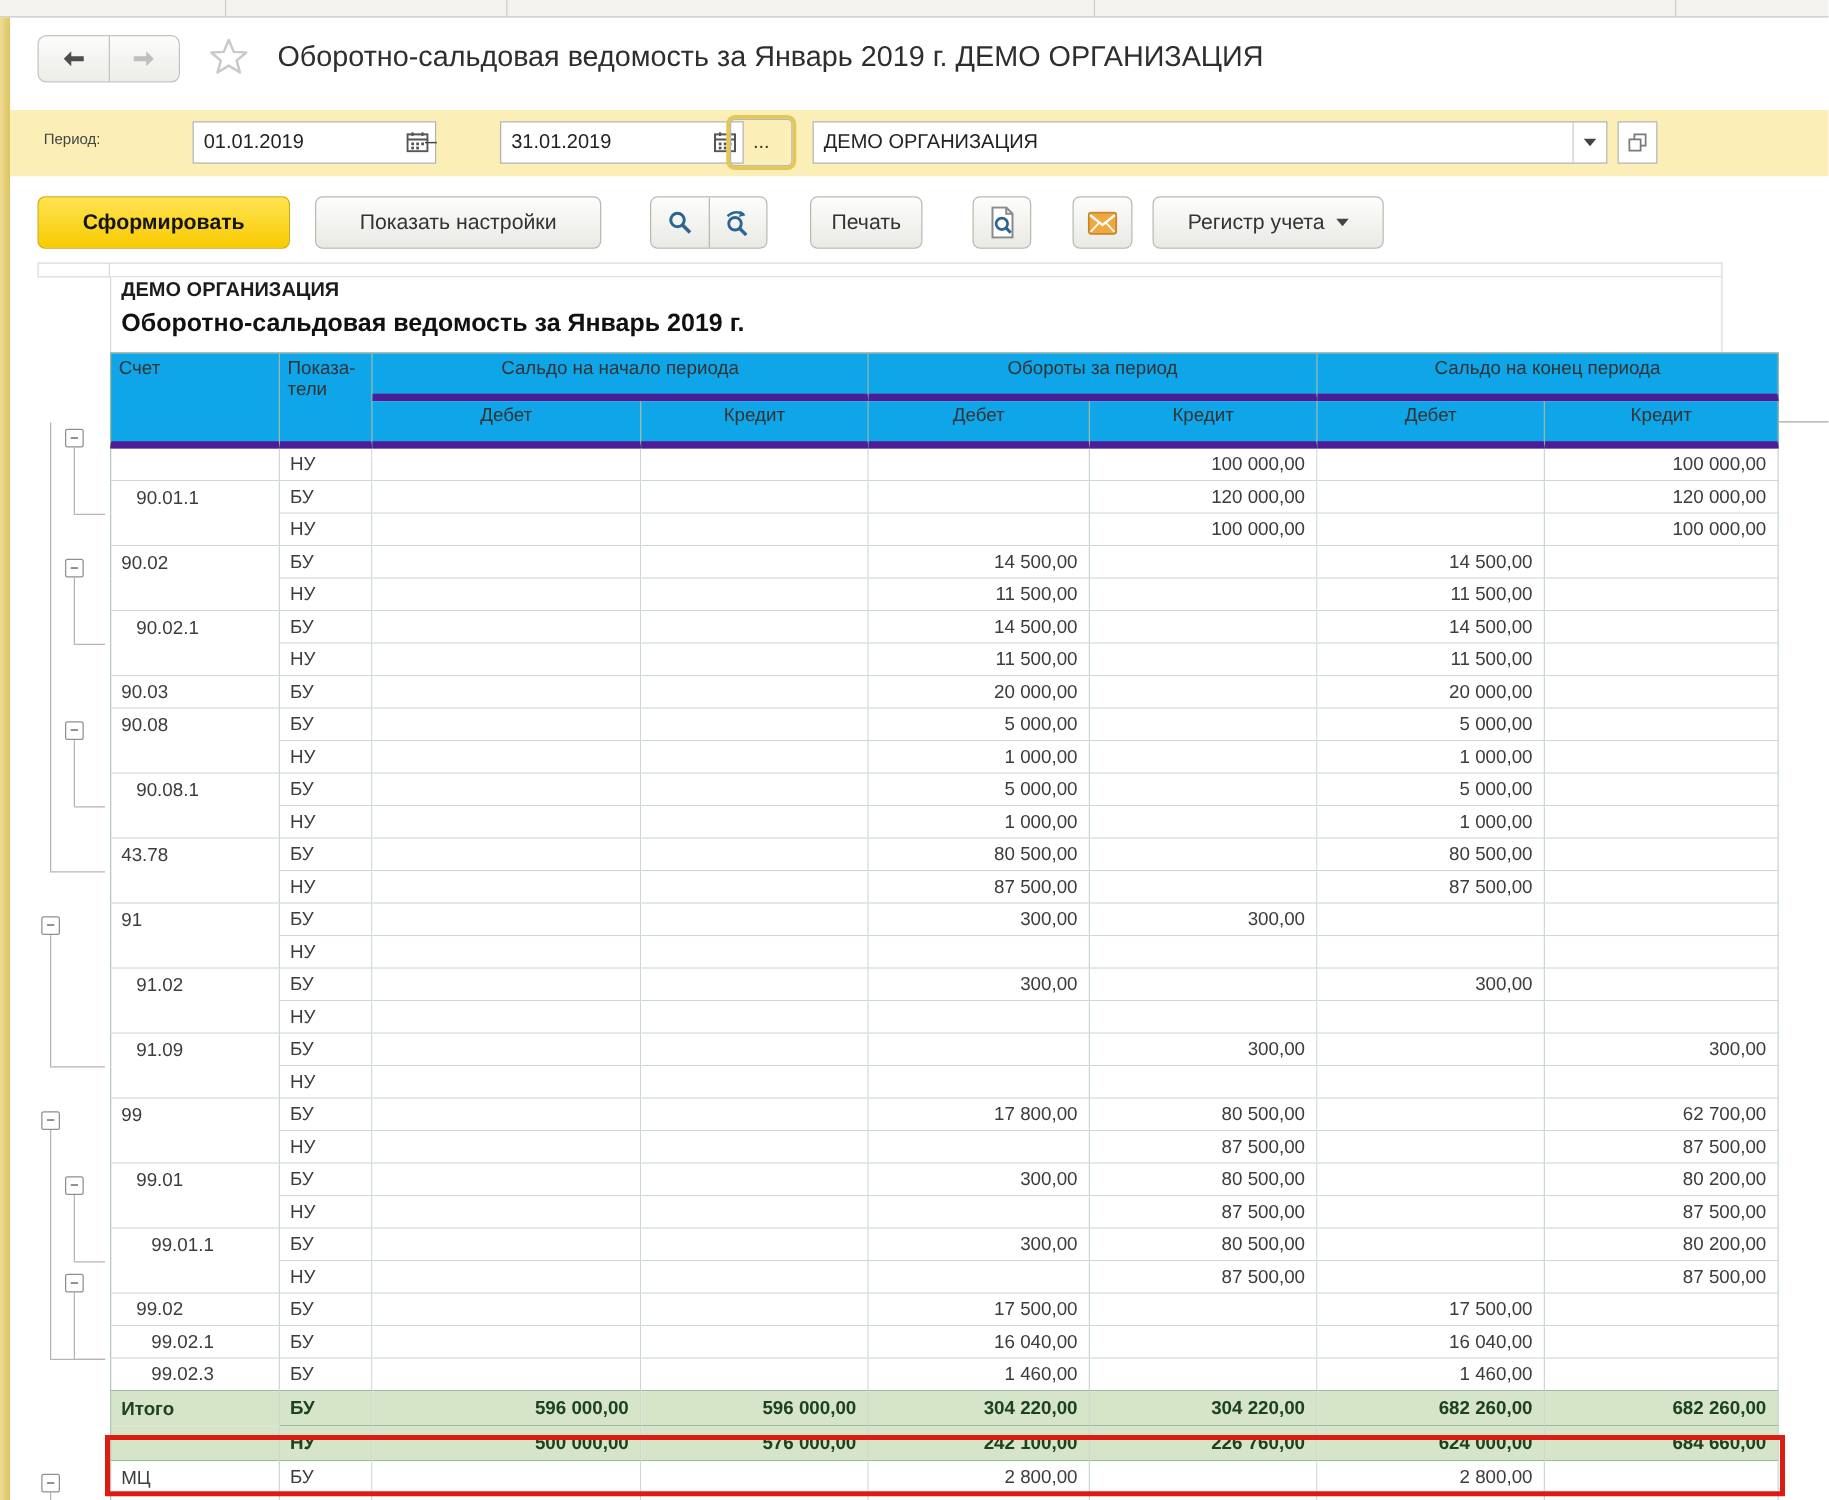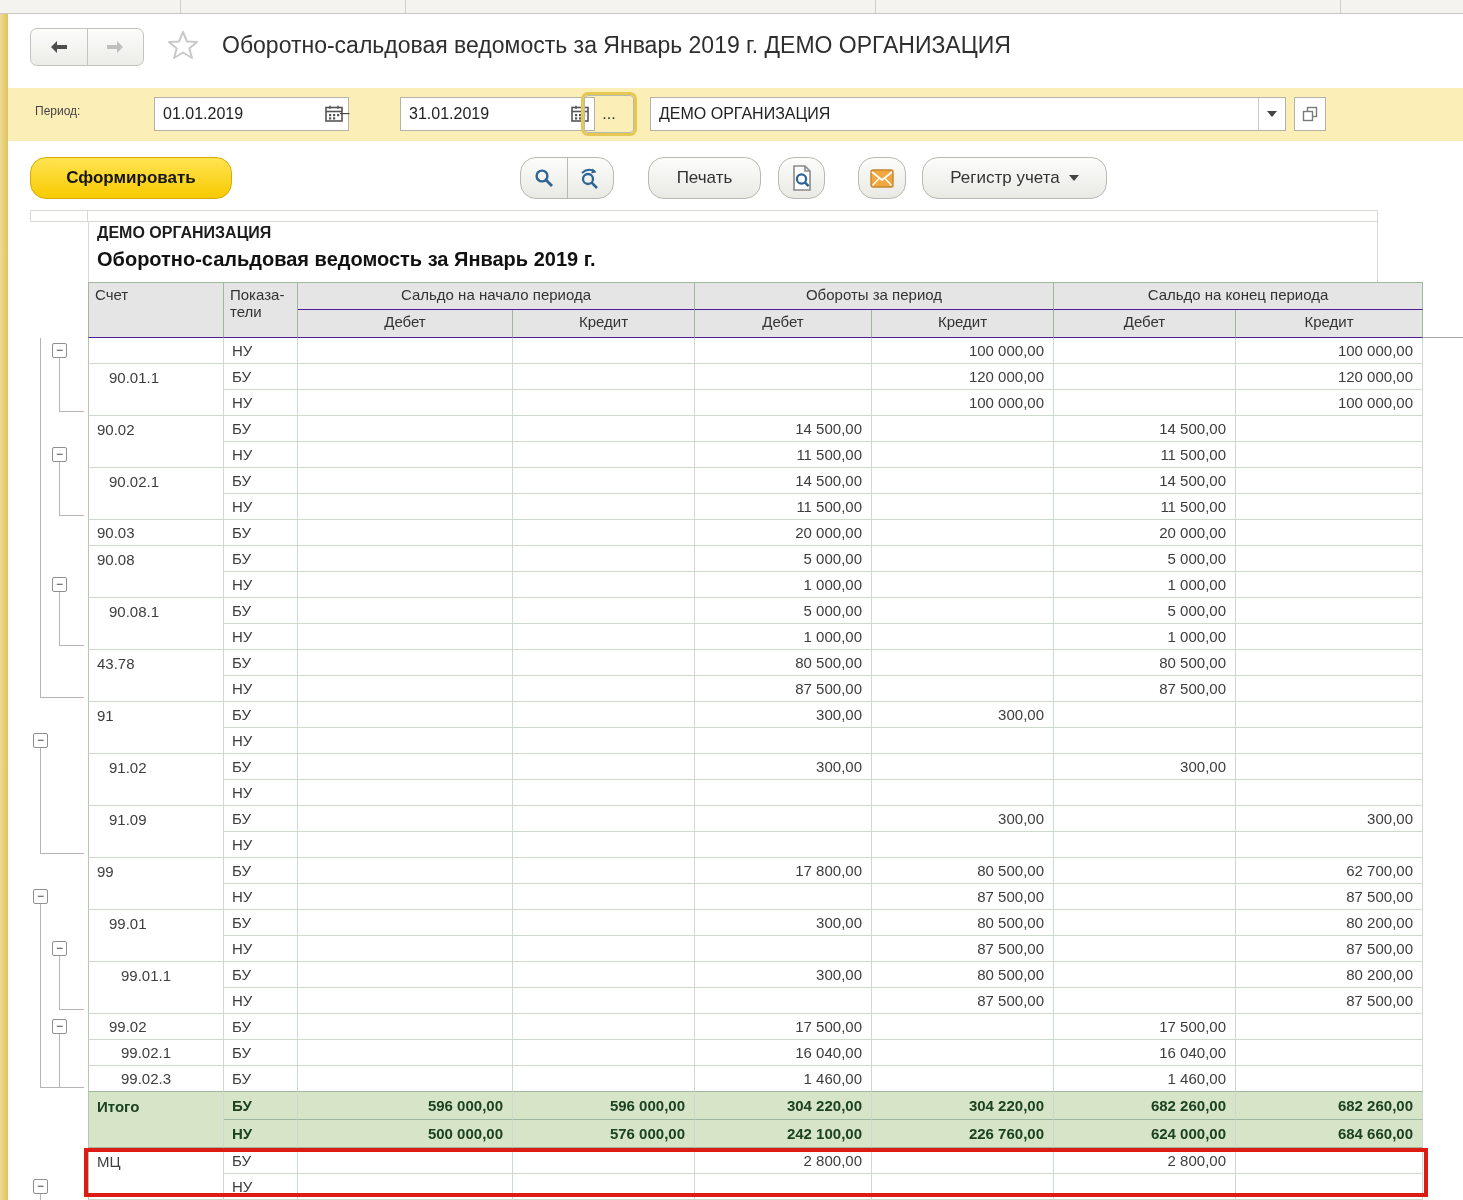--- a/index.html
+++ b/index.html
@@ -33,48 +33,48 @@
             font-size:16px;color:#333;cursor:pointer;}
   .combo{position:absolute;left:642px;top:9px;width:636px;height:34px;box-sizing:border-box;border:1px solid #b3b3a9;
          background:#fff;display:flex;align-items:center;cursor:pointer;}
   .combo .val{flex:1;font-size:16px;color:#222;padding-left:8px;}
   .combo .caret-zone{width:26px;height:100%;border-left:1px solid #cdcdc5;display:flex;align-items:center;justify-content:center;}
   .caret{width:0;height:0;border-left:5px solid transparent;border-right:5px solid transparent;border-top:6px solid #444;}
   .list-btn{position:absolute;left:1286px;top:9px;width:32px;height:34px;box-sizing:border-box;border:1px solid #b3b3a9;
             background:#fff;display:flex;align-items:center;justify-content:center;cursor:pointer;}
 
   
-  .btn{position:absolute;top:157px;height:42px;box-sizing:border-box;border:1px solid #b9b9b3;border-radius:16px;
+  .btn{position:absolute;top:157px;height:42px;box-sizing:border-box;border:1px solid #b9b9b3;border-radius:6px;
        background:linear-gradient(#fdfdfc,#e9e9e4);font-size:17px;color:#333;display:flex;align-items:center;
        justify-content:center;cursor:pointer;white-space:nowrap;}
   .btn-generate{left:30px;width:202px;background:linear-gradient(#ffe452,#f8ca00);border-color:#d8ab00;font-weight:bold;color:#151515;}
   .btn-settings{left:252px;width:229px;}
   .btn-pair{left:520px;width:94px;padding:0;}
   .btn-pair .cell{flex:1;height:100%;display:flex;align-items:center;justify-content:center;}
   .btn-pair .cell + .cell{border-left:1px solid #b9b9b3;}
-  .btn-print{left:648px;width:113px;}
+  .btn-print{left:648px;width:90px;}
   .btn-preview{left:778px;width:47px;}
   .btn-mail{left:858px;width:48px;}
   .btn-register{left:922px;width:185px;gap:9px;}
 
   
   .sheet-corner{position:absolute;left:30px;top:210px;width:58px;height:12px;box-sizing:border-box;
                 border:1px solid #dadad5;background:#fff;}
   .sheet-strip{position:absolute;left:88px;top:210px;width:1290px;height:12px;box-sizing:border-box;
                border:1px solid #dadad5;border-left:none;background:#fff;}
   .title-cell{position:absolute;left:88px;top:222px;width:1290px;height:60px;box-sizing:border-box;
               border-left:1px solid #dadad5;border-right:1px solid #dadad5;background:#fff;}
   .org-line{position:absolute;left:8px;top:2px;font-size:16px;font-weight:bold;color:#1c1c1c;}
   .report-title{position:absolute;left:8px;top:26px;font-size:20px;font-weight:bold;color:#111;}
 
   
   #osv{position:absolute;left:88px;top:282px;border-collapse:separate;border-spacing:0;table-layout:fixed;
        font-size:15px;color:#3d3d3d;}
-  #osv th{background:#e5e5e5;border-right:1px solid #9fb79f;border-bottom:1px solid #4c1d95;border-top:0;
-          font-weight:normal;color:#333;padding:3px 6px 1px 6px;vertical-align:top;text-align:center;box-sizing:border-box;}
+  #osv th{background:#0ea5e9;border-right:1px solid #9fb79f;border-bottom:6px solid #4c1d95;border-top:0;
+          font-weight:normal;color:#333;padding:3px 6px 12px 6px;vertical-align:top;text-align:center;box-sizing:border-box;}
   #osv thead tr:first-child th{border-top:1px solid #9fb79f;}
   #osv th.first{border-left:1px solid #9fb79f;text-align:left;}
   #osv th.h-ind{text-align:left;line-height:17px;}
   #osv th.h-sub{height:28px;}
   #osv th.h-grp{height:28px;}
   #osv td{border-right:1px solid #ccd9cc;border-bottom:1px solid #ccd9cc;background:#fff;height:26px;
           box-sizing:border-box;padding:0 9px 0 8px;overflow:hidden;white-space:nowrap;}
   #osv td.first{border-left:1px solid #b6c6b6;}
   #osv td.num{text-align:right;}
   #osv td.nb{border-bottom:none;}
@@ -168,20 +168,21 @@
 
     <div class="list-btn">
       <svg width="18" height="18" viewBox="0 0 18 18">
         <rect x="6.5" y="2.5" width="9" height="9" fill="#fff" stroke="#7a7a7a" stroke-width="1.4"></rect>
         <rect x="2.5" y="6.5" width="9" height="9" fill="#fff" stroke="#7a7a7a" stroke-width="1.4"></rect>
       </svg>
     </div>
   </div>
 
   <div class="btn btn-generate">Сформировать</div>
+  <div class="btn btn-settings">Показать настройки</div>
 
   <div class="btn btn-pair">
     <div class="cell">
       <svg width="22" height="22" viewBox="0 0 22 22">
         <circle cx="9" cy="9" r="5.4" fill="none" stroke="#2c6496" stroke-width="2.4"></circle>
         <line x1="13" y1="13" x2="19" y2="19" stroke="#2c6496" stroke-width="2.8"></line>
       </svg>
     </div>
     <div class="cell">
       <svg width="24" height="22" viewBox="0 0 24 22">

